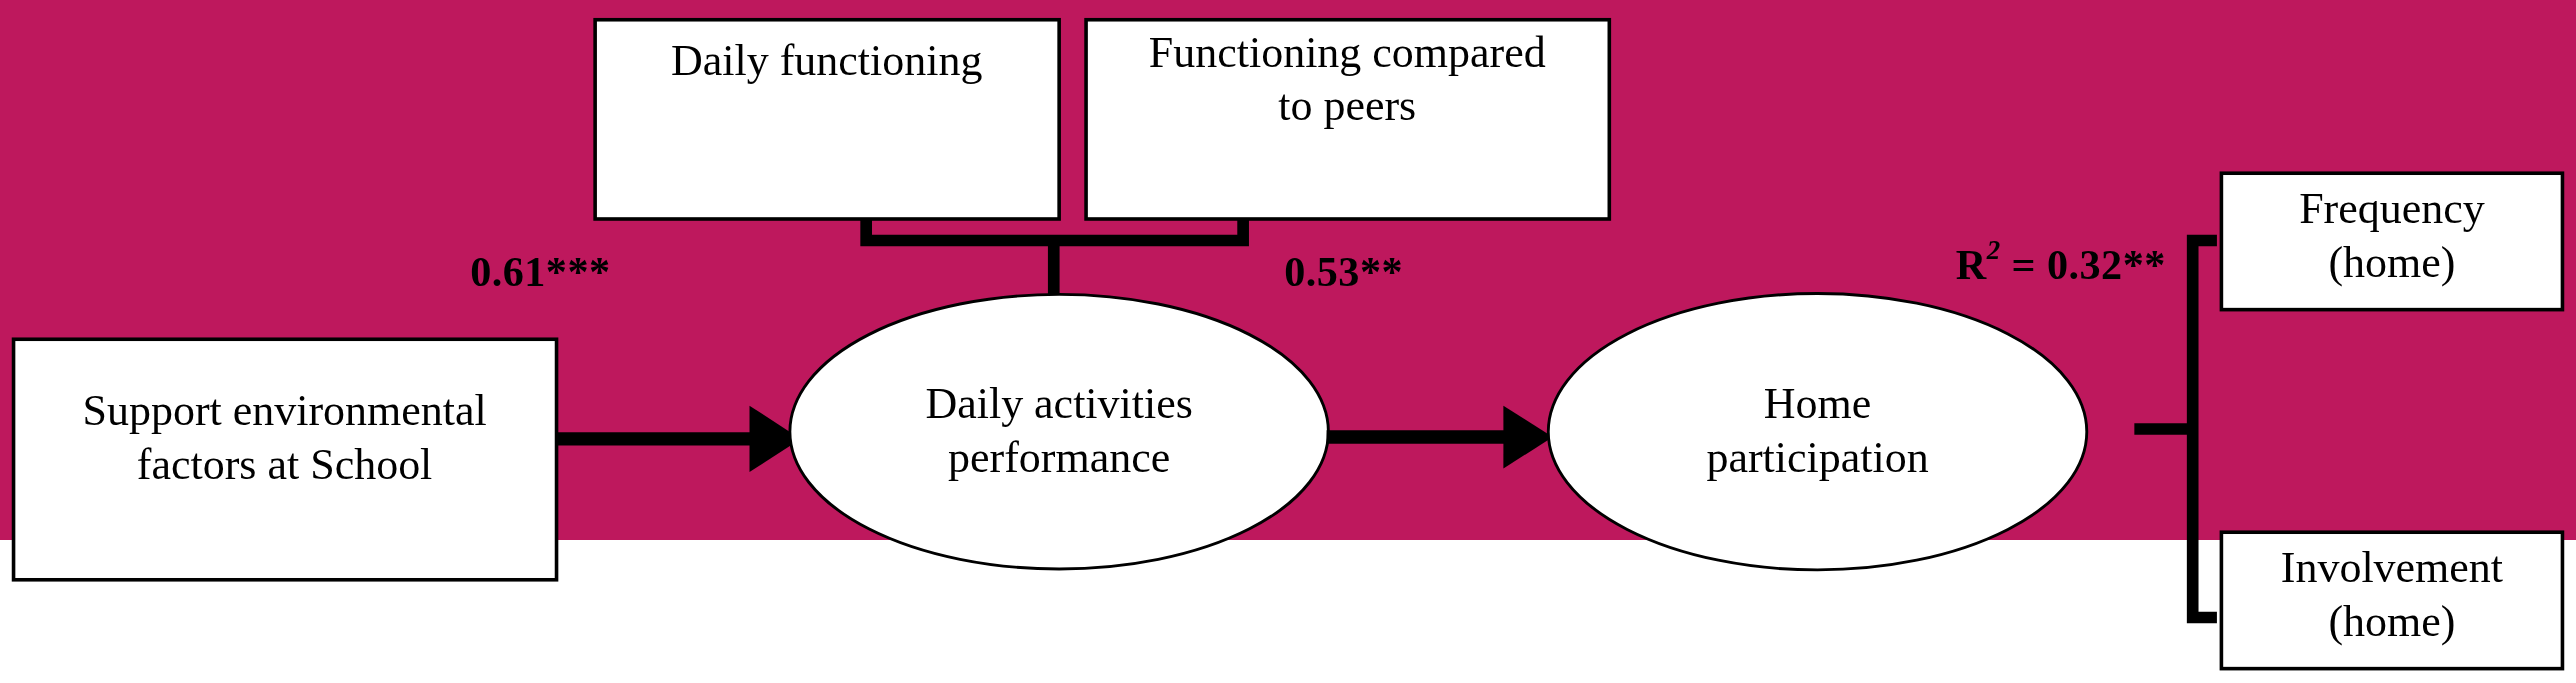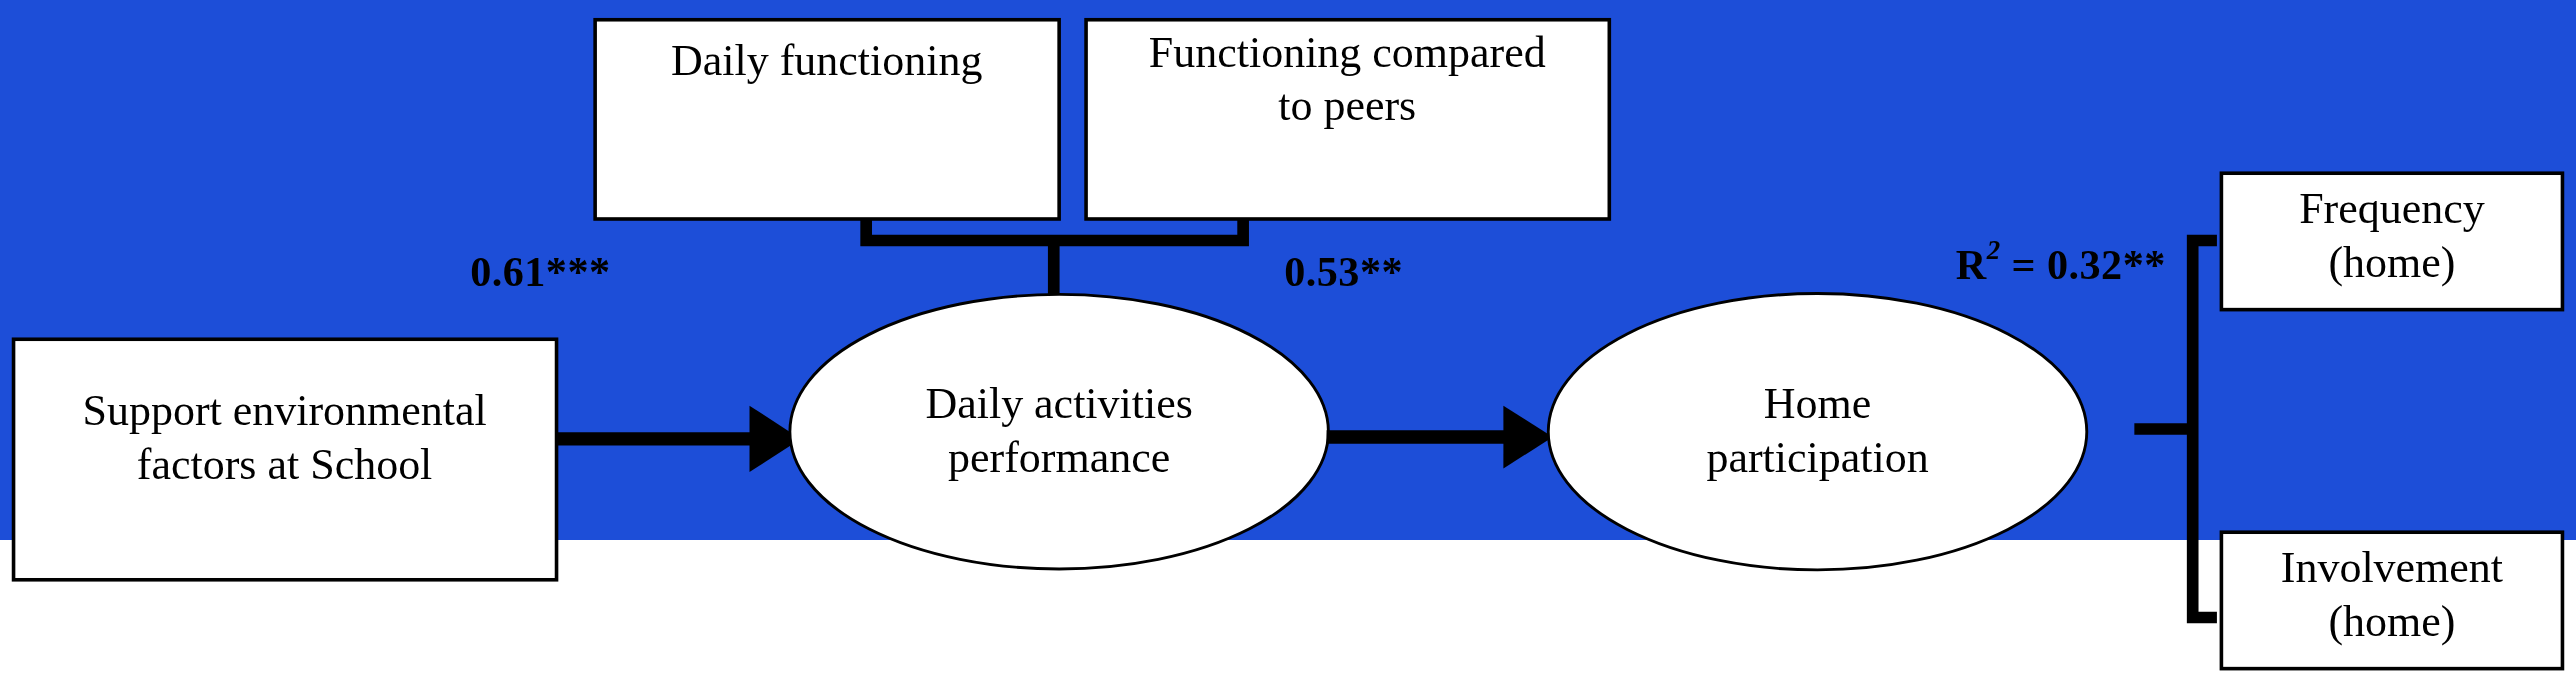--- a/index.html
+++ b/index.html
@@ -10,21 +10,21 @@
   body {
     width: 2576px;
     height: 683px;
     font-family: "Liberation Serif", "DejaVu Serif", serif;
     overflow: hidden;
   }
   #diagram-root {
     position: relative;
     width: 2576px;
     height: 540px;
-    background: #1d4ed8;
+    background: #be185d;
   }
   svg.canvas {
     position: absolute;
     top: 0;
     left: 0;
     width: 2576px;
     height: 683px;
     display: block;
   }
   .node-box {

